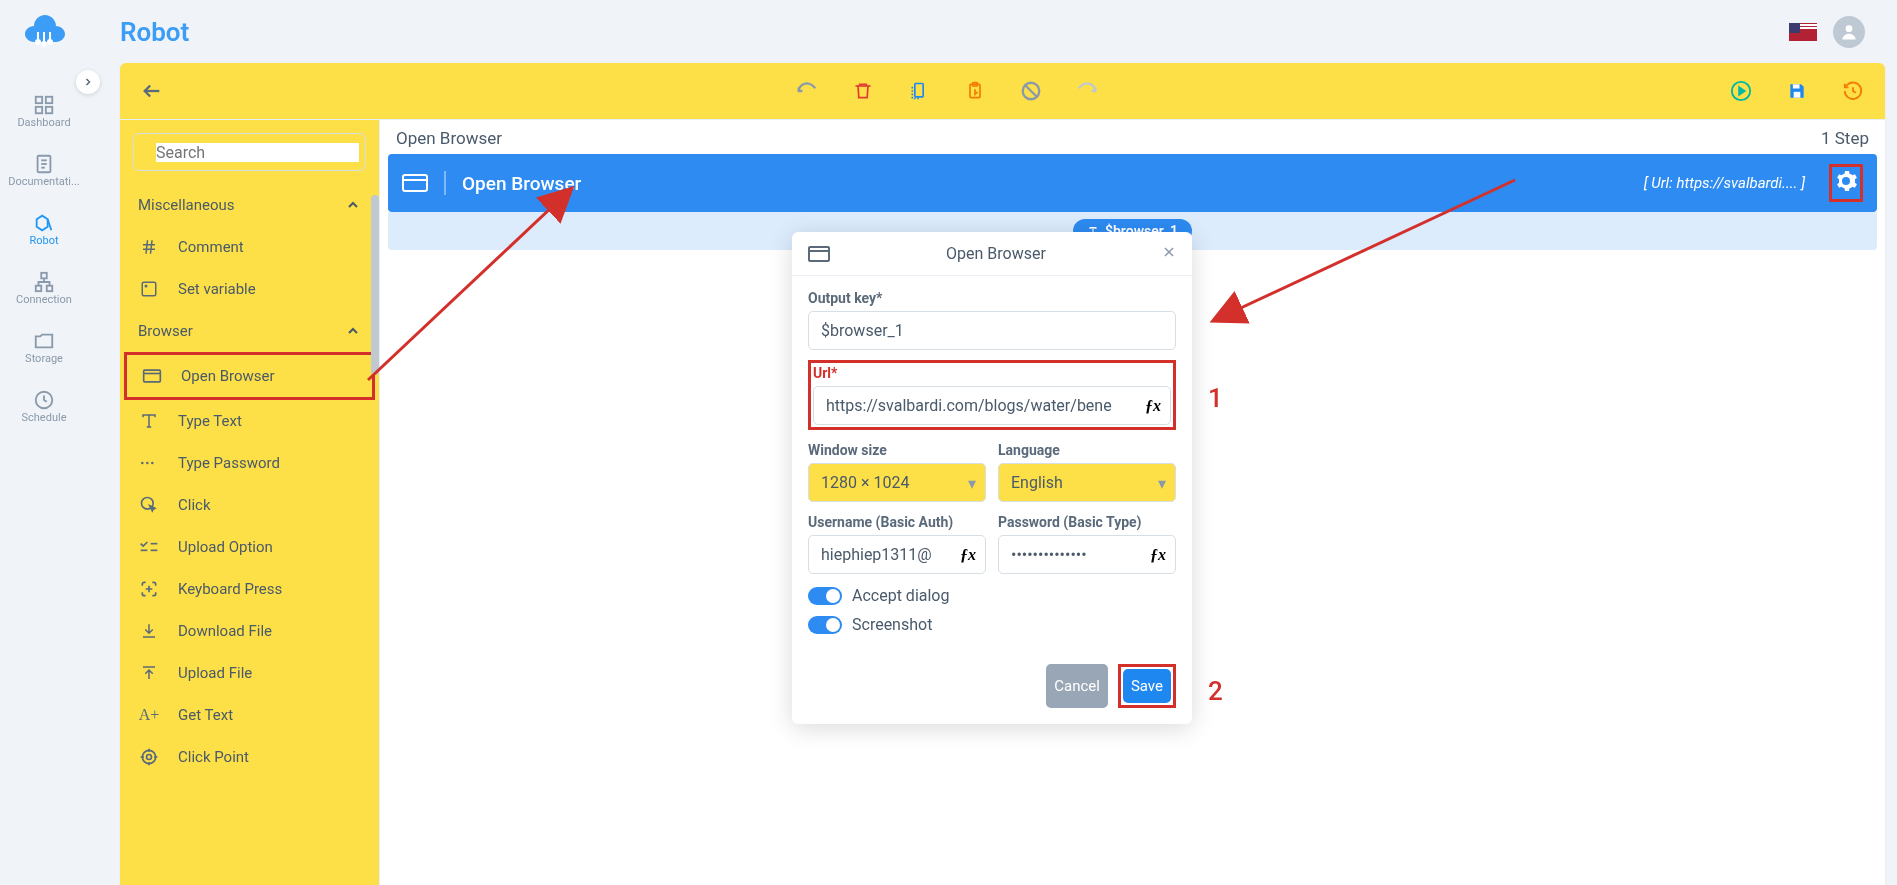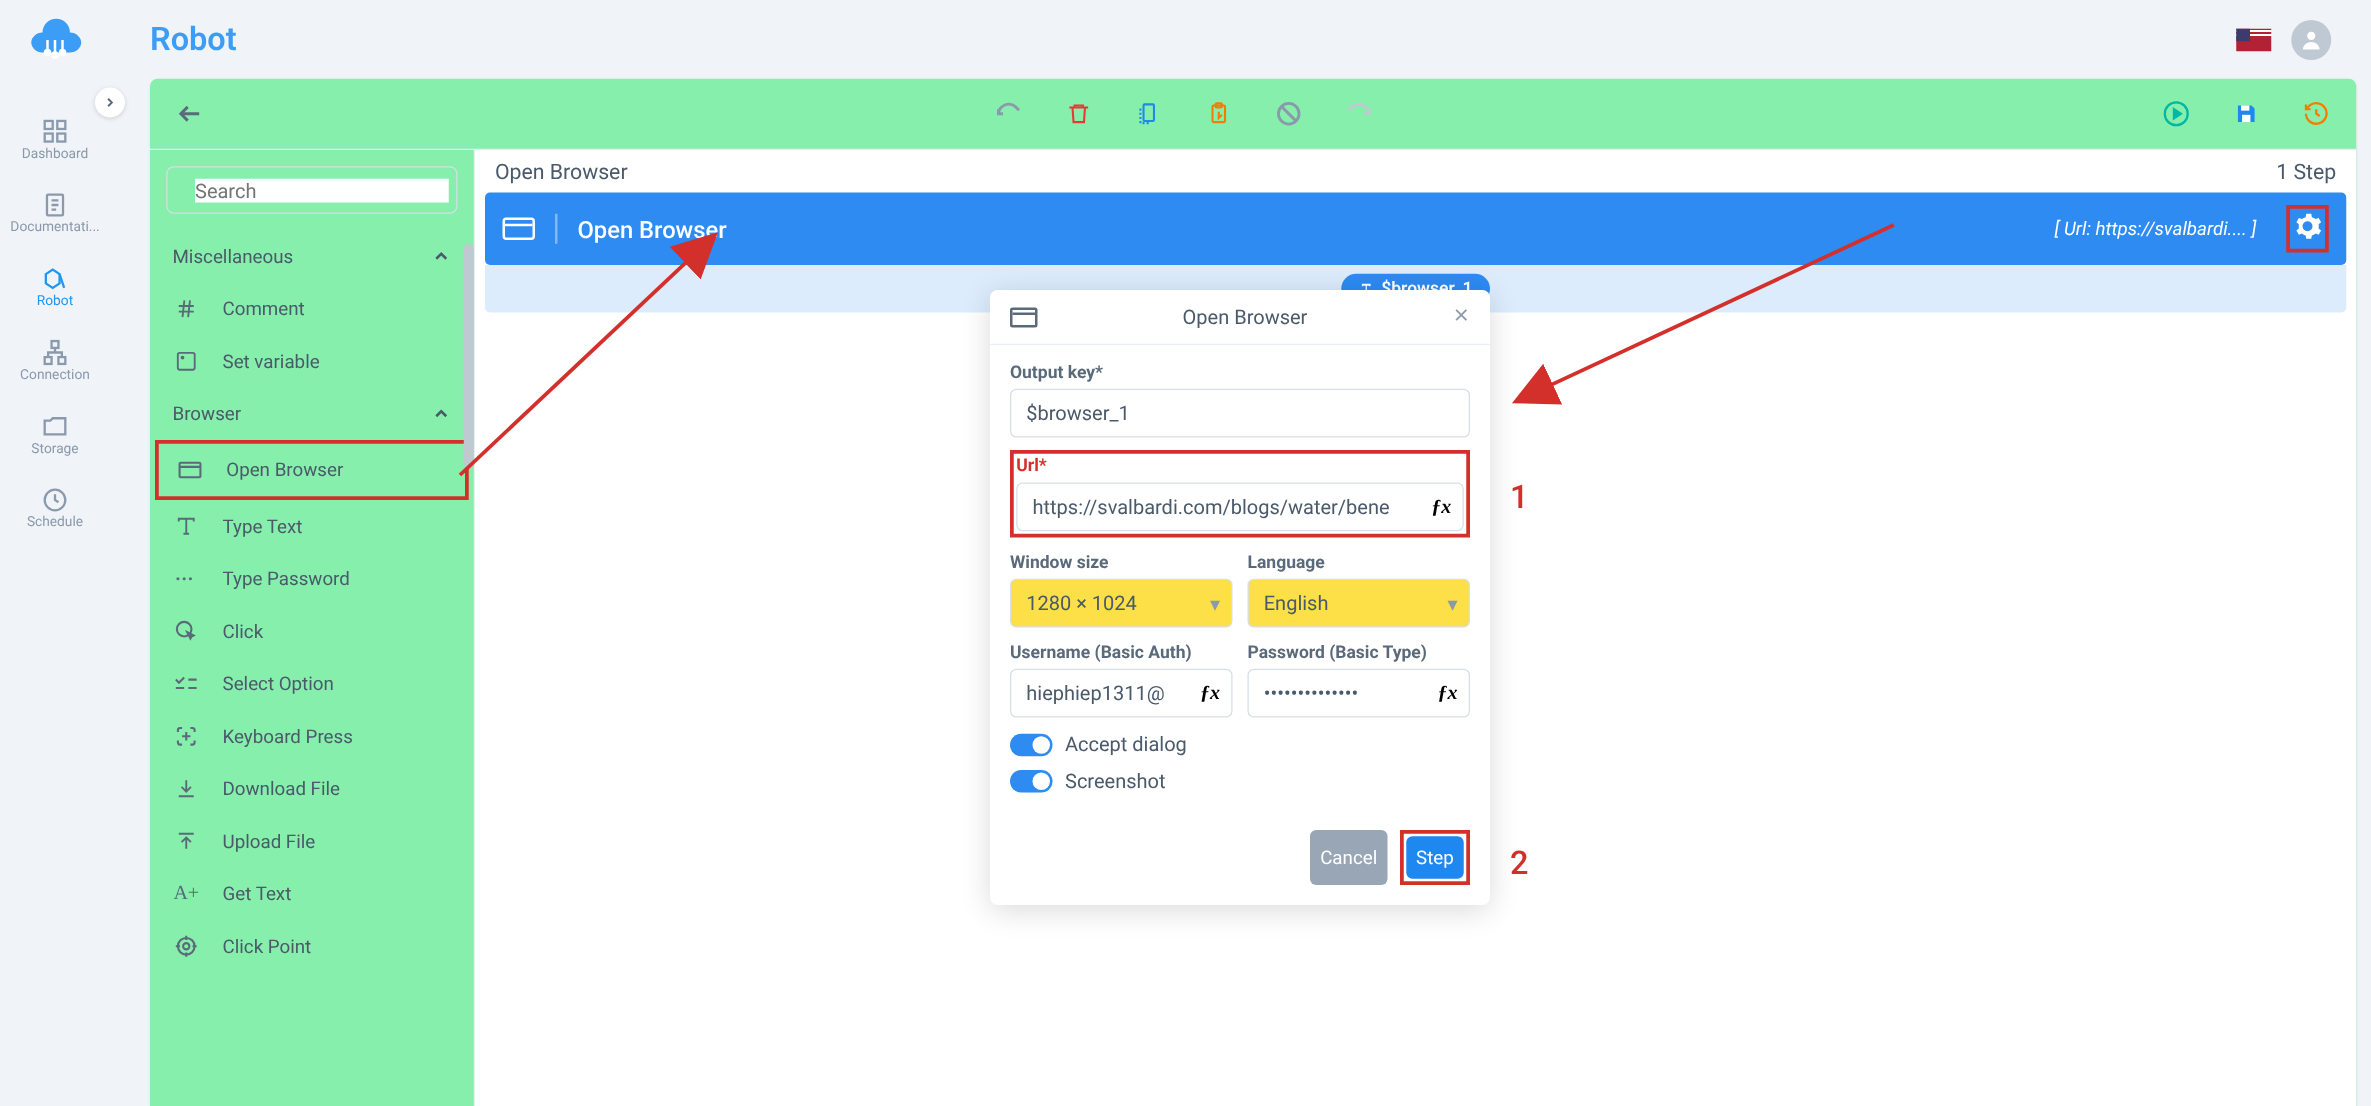--- a/index.html
+++ b/index.html
@@ -13,21 +13,21 @@
 .nav-label { font-size: 11px; text-align: center; }
 .nav-icon { width: 22px; height: 22px; }
 
 .header { position: absolute; left: 88px; top: 0; right: 0; height: 63px; display: flex; align-items: center; padding: 0 32px; }
 .page-title { color: #3b9df5; font-size: 26px; font-weight: 600; }
 .header-right { margin-left: auto; display: flex; align-items: center; gap: 16px; }
 .flag { width: 28px; height: 18px; background: linear-gradient(to bottom, #b22234 7.7%, #fff 7.7%, #fff 15.4%, #b22234 15.4%, #b22234 23.1%, #fff 23.1%, #fff 30.8%, #b22234 30.8%); position: relative; }
 .flag::before { content: ''; position: absolute; left: 0; top: 0; width: 11px; height: 10px; background: #3c3b6e; }
 .avatar { width: 32px; height: 32px; border-radius: 50%; background: #bfc9d4; display: flex; align-items: center; justify-content: center; }
 
-.main { position: absolute; left: 120px; top: 63px; right: 12px; bottom: 0; background: #86efac; border-radius: 6px 6px 0 0; display: flex; flex-direction: column; box-shadow: 0 1px 3px rgba(0,0,0,0.05); }
+.main { position: absolute; left: 120px; top: 63px; right: 12px; bottom: 0; background: #fde047; border-radius: 6px 6px 0 0; display: flex; flex-direction: column; box-shadow: 0 1px 3px rgba(0,0,0,0.05); }
 .toolbar { height: 57px; display: flex; align-items: center; padding: 0 20px; border-bottom: 1px solid #e8eef3; }
 .toolbar-left { display: flex; gap: 12px; }
 .toolbar-center { margin: 0 auto; display: flex; gap: 32px; align-items: center; }
 .toolbar-right { display: flex; gap: 32px; align-items: center; }
 .tb-btn { cursor: pointer; display: flex; align-items: center; justify-content: center; width: 24px; height: 24px; }
 
 .content { flex: 1; display: flex; overflow: hidden; }
 .panel { width: 260px; border-right: 1px solid #e8eef3; display: flex; flex-direction: column; position: relative; }
 .search-box { padding: 13px; }
 .search-input-wrap { display: flex; align-items: center; border: 1px solid #d6dee6; border-radius: 6px; padding: 8px 12px; gap: 10px; }
@@ -332,21 +332,21 @@
             </div>
           <div class="action-item">
               <span class="action-icon">
                 <svg width="20" height="14" viewBox="0 0 24 16" fill="none" stroke="#5a6a7a" stroke-width="2">
                   <polyline points="2 4 5 7 10 2"></polyline>
                   <line x1="14" y1="4" x2="22" y2="4"></line>
                   <line x1="2" y1="12" x2="10" y2="12"></line>
                   <line x1="14" y1="12" x2="22" y2="12"></line>
                 </svg>
               </span>
-              <span>Select Option</span>
+              <span>Upload Option</span>
             </div>
           <div class="action-item">
               <span class="action-icon">
                 <svg width="20" height="20" viewBox="0 0 24 24" fill="none" stroke="#5a6a7a" stroke-width="2">
                   <path d="M8 4H6a2 2 0 0 0-2 2v2M8 20H6a2 2 0 0 1-2-2v-2M16 4h2a2 2 0 0 1 2 2v2M16 20h2a2 2 0 0 0 2-2v-2M8 12h8M12 8v8"></path>
                 </svg>
               </span>
               <span>Keyboard Press</span>
             </div>
           <div class="action-item">
@@ -474,21 +474,21 @@
       <div class="toggle"></div>
       <span>Accept dialog</span>
     </div>
     <div class="toggle-row">
       <div class="toggle"></div>
       <span>Screenshot</span>
     </div>
   </div>
   <div class="dialog-footer">
     <button class="btn btn-cancel">Cancel</button>
-    <span class="btn-save-wrap"><button class="btn btn-save">Step</button></span>
+    <span class="btn-save-wrap"><button class="btn btn-save">Save</button></span>
   </div>
 </div>
 
 <div class="annot annot1">1</div>
 <div class="annot annot2">2</div>
 
 <svg class="arrow-svg" style="left:360px; top:170px;" width="230" height="230">
   <defs>
       <marker id="ah1" markerWidth="12" markerHeight="12" refX="10" refY="6" orient="auto">
         <path d="M0 0L12 6L0 12z" fill="#d4302b"></path>

